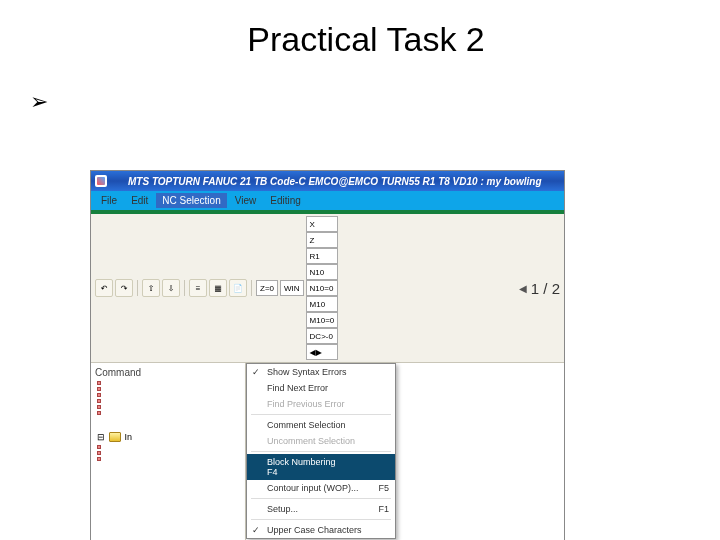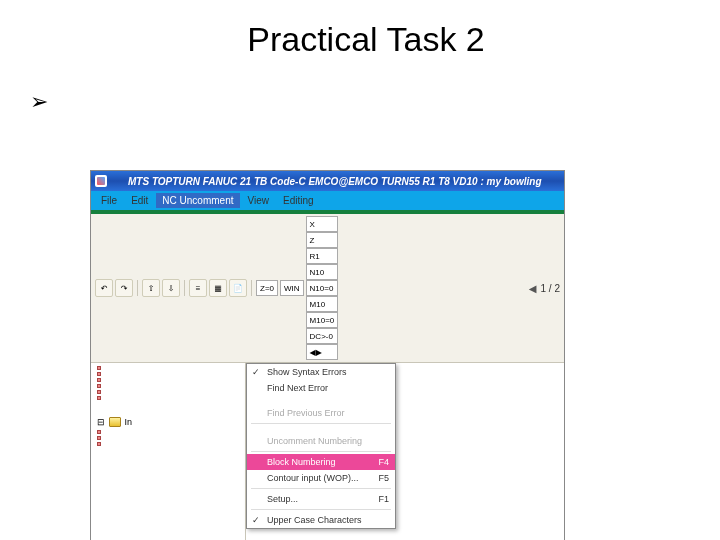--- a/index.html
+++ b/index.html
@@ -16,32 +16,32 @@
   .titlebar-text { font-size: 10px; font-weight: bold; }
   .menubar { background: #0ea5e9; display: flex; gap: 2px; padding: 2px 4px; border-bottom: 4px solid #15803d; }
   .menu-item { padding: 2px 6px; color: #333; font-size: 10px; }
   .menu-item.active { background: #316ac5; color: #fff; position: relative; }
   .toolbar { background: #f3f1e9; display: flex; align-items: center; gap: 2px; padding: 2px 4px; border-bottom: 1px solid #c9c6b8; overflow: hidden; position: relative; }
   .tb-btn { width: 18px; height: 18px; background: #f8f6ee; border: 1px solid #d0cdb8; display: flex; align-items: center; justify-content: center; font-size: 8px; border-radius: 2px; }
   .tb-sep { width: 1px; height: 16px; background: #c9c6b8; margin: 0 2px; }
   .tb-dd { background:#fff; border:1px solid #aaa; padding:0 3px; height:16px; font-size:8px; display:flex; align-items:center; gap:2px; }
   .pager { position: absolute; right: 4px; display: flex; align-items: center; gap: 4px; }
   .pager-arrow { font-size: 10px; color: #555; }
-  .pager-text { font-size: 10px; color: #333; }
+  .pager-text { font-size: 15px; color: #333; }
   .main-row { display: flex; position: relative; }
   .sidebar { width: 155px; background: #fff; border-right: 1px solid #c9c6b8; font-size: 9px; padding-top: 2px; }
   .side-label { color: #444; padding: 2px 4px; font-size: 10px; }
   .side-line { display: flex; align-items: center; gap: 4px; padding: 1px 6px; }
   .dot { width: 4px; height: 4px; background: #e88; border: 1px solid #a44; }
   .side-folder { display: flex; align-items: center; gap: 4px; padding: 2px 6px; margin-top: 14px; }
   .folder-icon { width: 12px; height: 10px; background: linear-gradient(#fff2a0,#e8c030); border: 1px solid #a8821a; border-radius: 1px; }
   .dropdown { position: absolute; left: 155px; top: 0; width: 150px; background: #fff; border: 1px solid #888; box-shadow: 2px 2px 4px rgba(0,0,0,0.3); z-index: 10; }
   .dd-item { padding: 3px 6px 3px 20px; font-size: 9px; color: #333; position: relative; display: flex; justify-content: space-between; }
-  .dd-item.disabled { color: #aaa; margin-top: 9px; }
-  .dd-item.highlight { background: #ec4899; color: #fff; }
+  .dd-item.disabled { color: #aaa; }
+  .dd-item.highlight { background: #0c4a6e; color: #fff; flex-direction: column; }
   .dd-sep { height: 1px; background: #ddd; margin: 2px 4px; }
   .dd-check { position: absolute; left: 5px; font-size: 9px; }
   .editor { flex: 1; background: #fff; font-size: 9px; }
   .editor-top { height: 110px; border-bottom: 1px solid #c9c6b8; background: #fff; }
   .end-marker { padding: 2px 6px; background: #fff; color: #888; font-size: 10px; position: relative; display: flex; align-items: center; gap: 4px; margin-top: 3px; }
   .end-box { width: 6px; height: 6px; border: 1px solid #888; }
 </style>
 </head>
 <body>
 
@@ -52,21 +52,21 @@
 </div>
 
 <div class="screenshot">
   <div class="titlebar">
     <span class="titlebar-icon"></span>
     <span class="titlebar-text">MTS TOPTURN FANUC 21 TB Code-C EMCO@EMCO TURN55 R1 T8 VD10 : my bowling</span>
   </div>
   <div class="menubar" id="menubar">
       <span class="menu-item">File</span>
       <span class="menu-item">Edit</span>
-      <span class="menu-item active">NC Uncomment</span>
+      <span class="menu-item active">NC Selection</span>
       <span class="menu-item">View</span>
       <span class="menu-item">Editing</span>
     </div>
   <div class="toolbar">
     <span class="tb-btn">↶</span>
     <span class="tb-btn">↷</span>
     <span class="tb-sep"></span>
     <span class="tb-btn">⇧</span>
     <span class="tb-btn">⇩</span>
     <span class="tb-sep"></span>
@@ -87,20 +87,21 @@
         <span class="tb-dd">DC&gt;-0</span>
         <span class="tb-dd">◀▶</span>
       </span>
     <span class="pager">
       <span class="pager-arrow">◀</span>
       <span class="pager-text">1 / 2</span>
     </span>
   </div>
   <div class="main-row">
     <div class="sidebar">
+      <div class="side-label">Command</div>
       <div id="side-items">
           <div class="side-line">
             <span class="dot"></span>
           </div>
           <div class="side-line">
             <span class="dot"></span>
           </div>
           <div class="side-line">
             <span class="dot"></span>
           </div>
@@ -136,22 +137,25 @@
           <span class="dd-check">✓</span>
           <span>Show Syntax Errors</span>
         </div>
         <div class="dd-item">
           <span>Find Next Error</span>
         </div>
         <div class="dd-item disabled">
           <span>Find Previous Error</span>
         </div>
         <div class="dd-sep"></div>
+        <div class="dd-item">
+          <span>Comment Selection</span>
+        </div>
         <div class="dd-item disabled">
-          <span>Uncomment Numbering</span>
+          <span>Uncomment Selection</span>
         </div>
         <div class="dd-sep"></div>
         <div class="dd-item highlight">
           <span>Block Numbering</span>
           <span>F4</span>
         </div>
         <div class="dd-item">
           <span>Contour input (WOP)...</span>
           <span>F5</span>
         </div>

